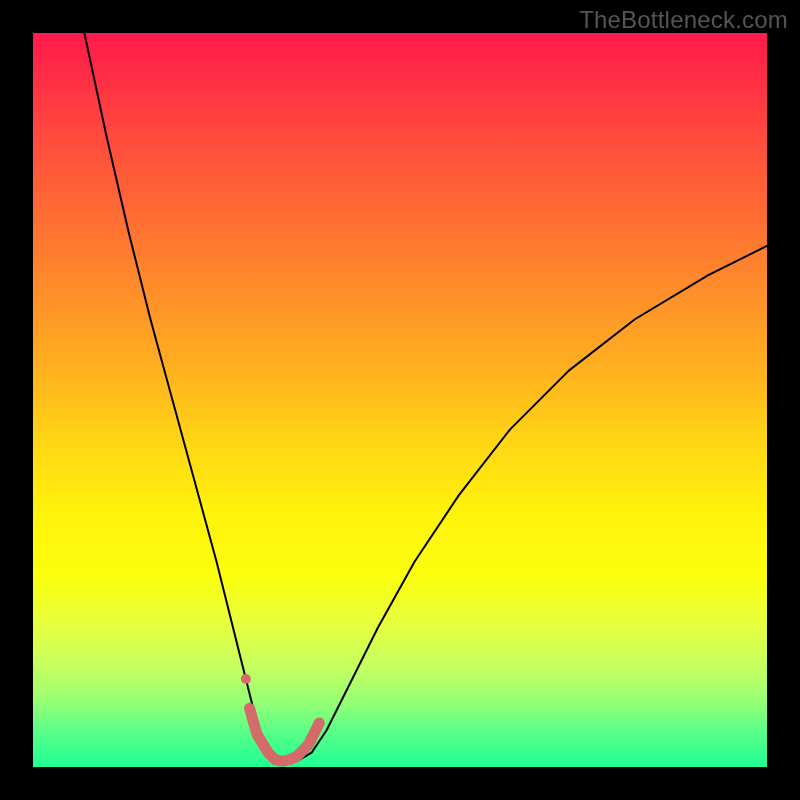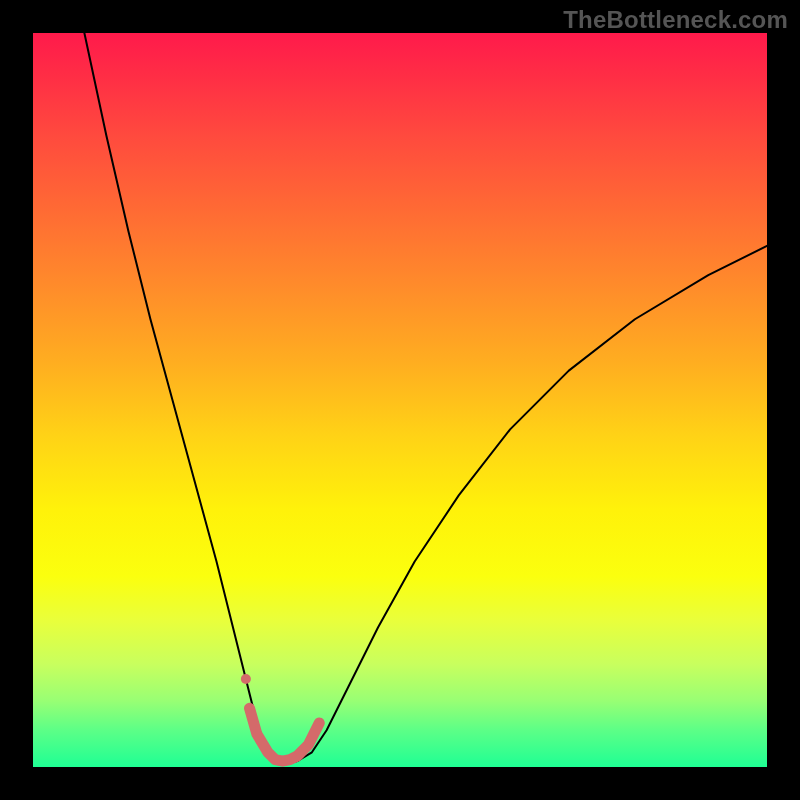--- a/index.html
+++ b/index.html
@@ -42,21 +42,21 @@
       #5cff87 95%,
       #1fff94 100%
     );
   }
   .watermark {
     position: absolute;
     top: 6px;
     right: 12px;
     color: #555;
     font-size: 24px;
-    font-weight: 700;
+    font-weight: 400;
     letter-spacing: 0.2px;
     user-select: none;
   }
   svg.curve {
     position: absolute;
     left: 33px;
     top: 33px;
     width: 734px;
     height: 734px;
     overflow: visible;

